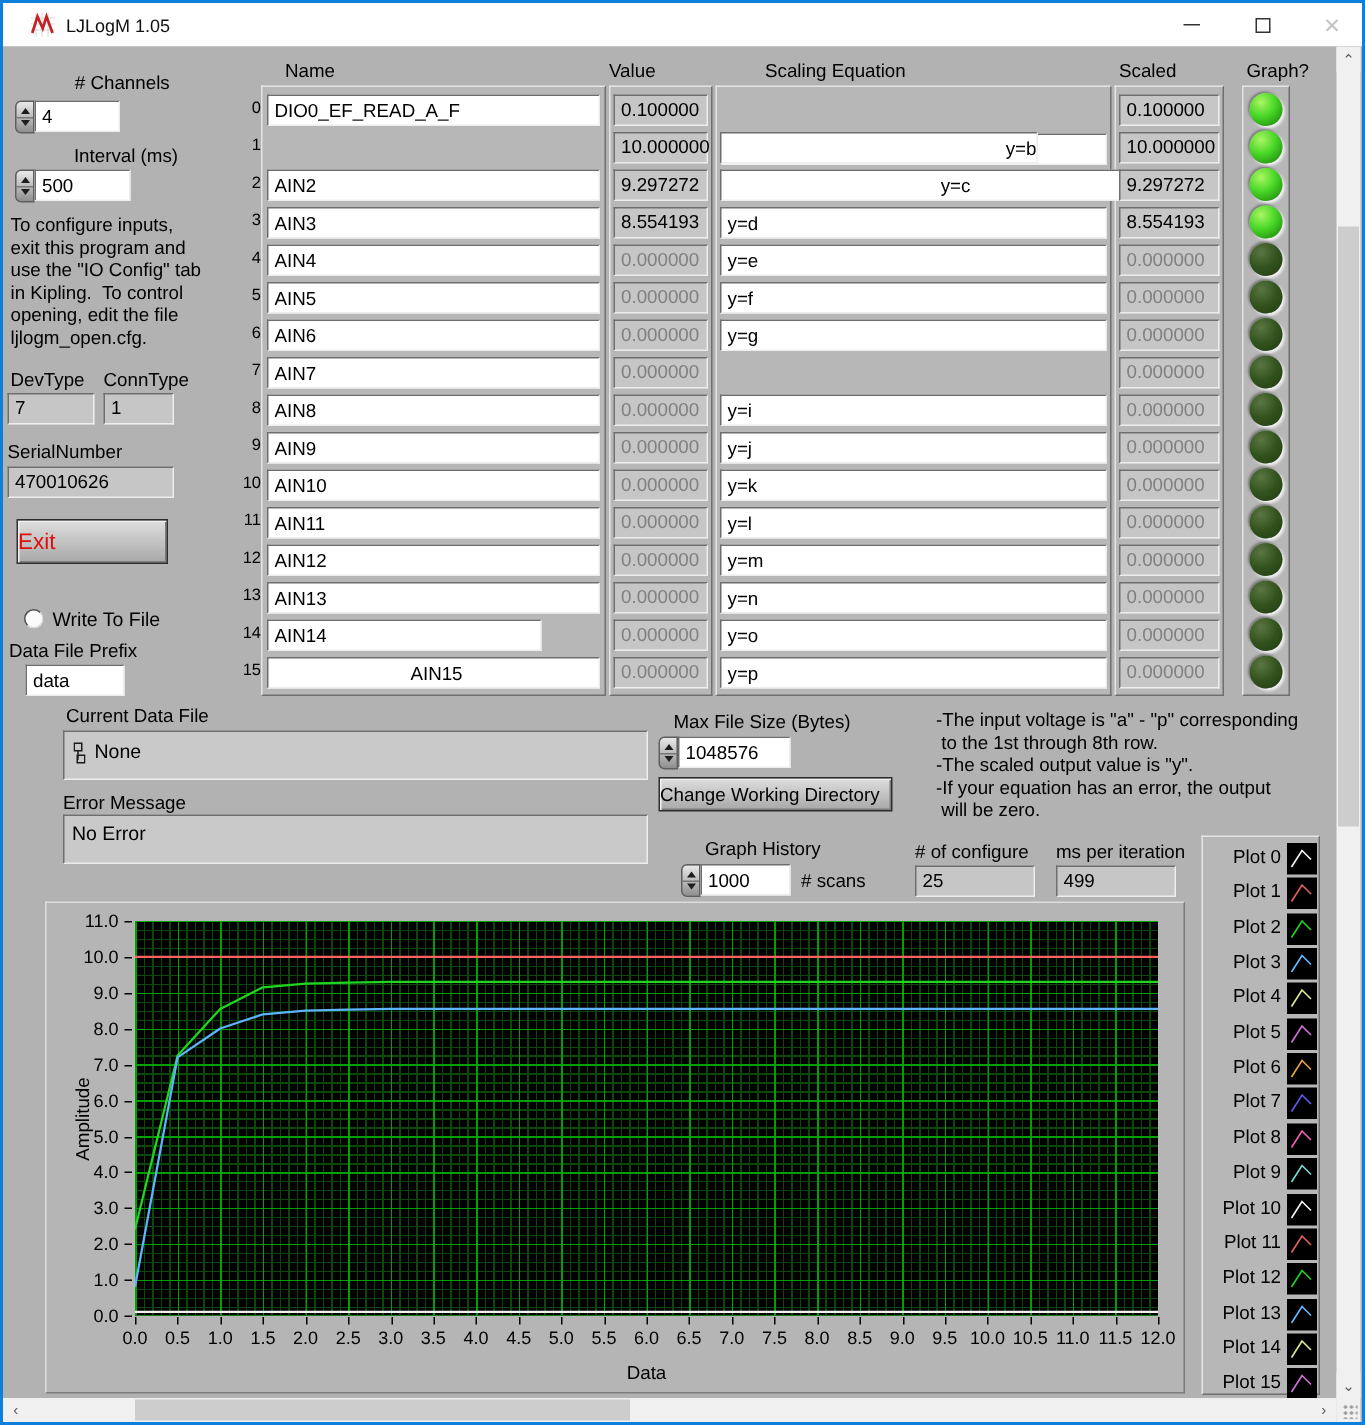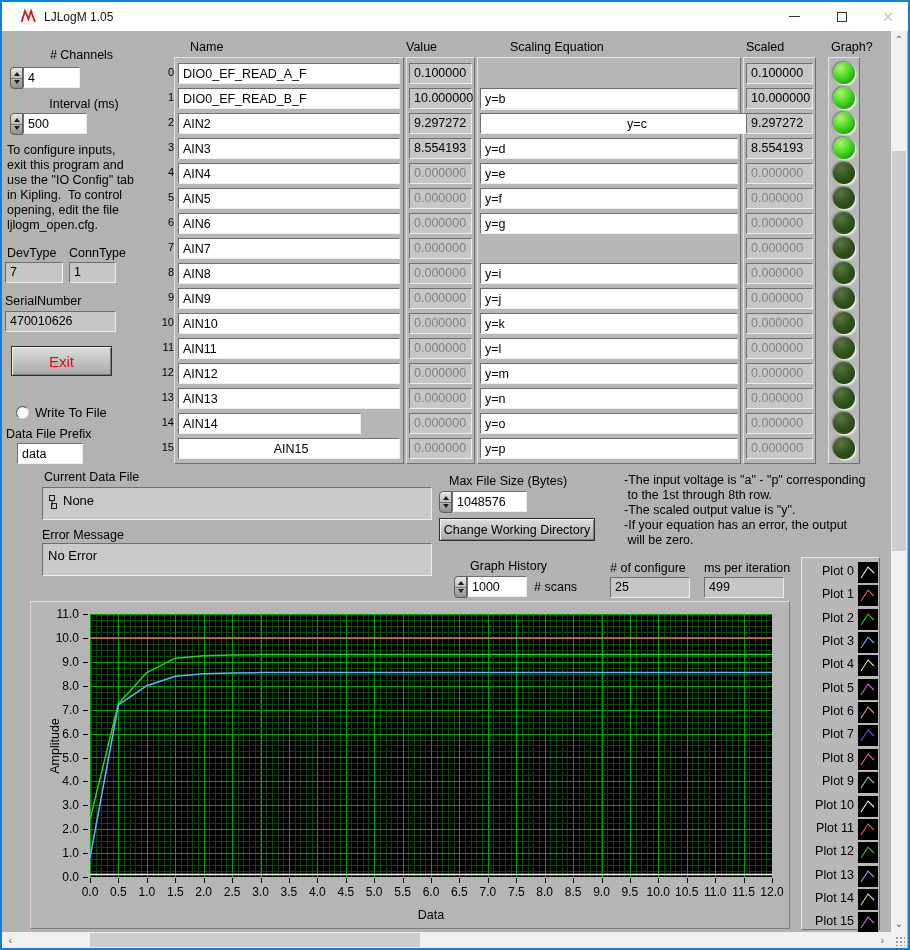--- a/index.html
+++ b/index.html
@@ -24,21 +24,21 @@
   .dim{color:#818181;}
   input.fld{margin:0;}
   .boxbig{position:absolute;border:1px solid;border-color:#6e6e6e #ededed #ededed #6e6e6e;background:#c9c9c9;}
   
   .spin{position:absolute;width:13px;height:22px;border:1px solid #5f5f5f;border-radius:4px 0 0 4px;background:linear-gradient(#e9e9e9,#8f8f8f);}
   .spin i{position:absolute;left:3px;width:0;height:0;border-left:3px solid transparent;border-right:3px solid transparent;}
   .spin .up{top:4px;border-bottom:4px solid #1d1d1d;}
   .spin .dn{bottom:4px;border-top:4px solid #1d1d1d;}
   .spin .mid{position:absolute;left:0;top:10px;width:100%;height:1px;background:#777;}
   
-  .btn3d{position:absolute;background:linear-gradient(#dedede,#a8a8a8);border:1px solid #2e2e2e;box-shadow:inset 1px 1px 0 #f2f2f2,inset -1px -1px 0 #7c7c7c;display:flex;align-items:center;justify-content:center;font-size:13px;color:#000;}
+  .btn3d{position:absolute;background:linear-gradient(#dedede,#a8a8a8);border:1px solid #2e2e2e;box-shadow:inset 1px 1px 0 #f2f2f2,inset -1px -1px 0 #7c7c7c;display:flex;align-items:center;justify-content:flex-start;font-size:13px;color:#000;}
   .exit-text{color:#e01010;font-size:15px;}
   
   .radio{position:absolute;width:13px;height:13px;border-radius:50%;background:#fbfbfb;border:1px solid;border-color:#4e4e4e #dcdcdc #dcdcdc #4e4e4e;}
   
   .tablewrap{position:absolute;left:158px;top:26px;width:706px;height:407px;}
   .strip{position:absolute;top:0;height:407px;background:#b7b7b7;border:1px solid;border-color:#e4e4e4 #6f6f6f #6f6f6f #e4e4e4;}
   .thead{position:absolute;top:-17px;font-size:12.5px;white-space:nowrap;}
   .trow{position:absolute;left:0;width:706px;height:22px;}
   .idx{position:absolute;left:0;top:3px;width:14px;text-align:right;font-size:11px;}
   .led{position:absolute;width:22px;height:22px;border-radius:50%;box-shadow:1.5px 1.5px 2px rgba(246,246,246,.95),-1px -1px 1.5px rgba(70,70,70,.55);}
@@ -170,23 +170,22 @@
           <div class="trow" style="top: 6px;">
             <span class="idx">0</span>
             <input class="fld" style="left: 18px; top: 0px; width: 222px;" value="DIO0_EF_READ_A_F">
             <div class="fld ind" style="left:249px;top:0;width:63px;">0.100000</div>
             <input class="fld" style="left: 320px; top: 0px; width: 258px; margin-top: 26px;" value="y=a">
             <div class="fld ind" style="left:586px;top:0;width:67px;">0.100000</div>
             <div class="led on" style="left:673px;top:-1px;"></div>
           </div>
           <div class="trow" style="top: 31px;">
             <span class="idx">1</span>
-            <input class="fld" style="left: 18px; top: 0px; width: 222px;" value="DIO0_EF_READ_B_F">
             <div class="fld ind" style="left:249px;top:0;width:63px;">10.000000</div>
-            <input class="fld" style="left: 320px; top: 0px; width: 258px;" value="y=b">
+            <input class="fld" style="left: 320px; top: 0px; width: 212px; text-align: right;" value="y=b">
             <div class="fld ind" style="left:586px;top:0;width:67px;">10.000000</div>
             <div class="led on" style="left:673px;top:-1px;"></div>
           </div>
           <div class="trow" style="top: 56px;">
             <span class="idx">2</span>
             <input class="fld" style="left: 18px; top: 0px; width: 222px;" value="AIN2">
             <div class="fld ind" style="left:249px;top:0;width:63px;">9.297272</div>
             <input class="fld" style="left: 320px; top: 0px; width: 310px; text-align: center;" value="y=c">
             <div class="fld ind" style="left:586px;top:0;width:67px;">9.297272</div>
             <div class="led on" style="left:673px;top:-1px;"></div>

